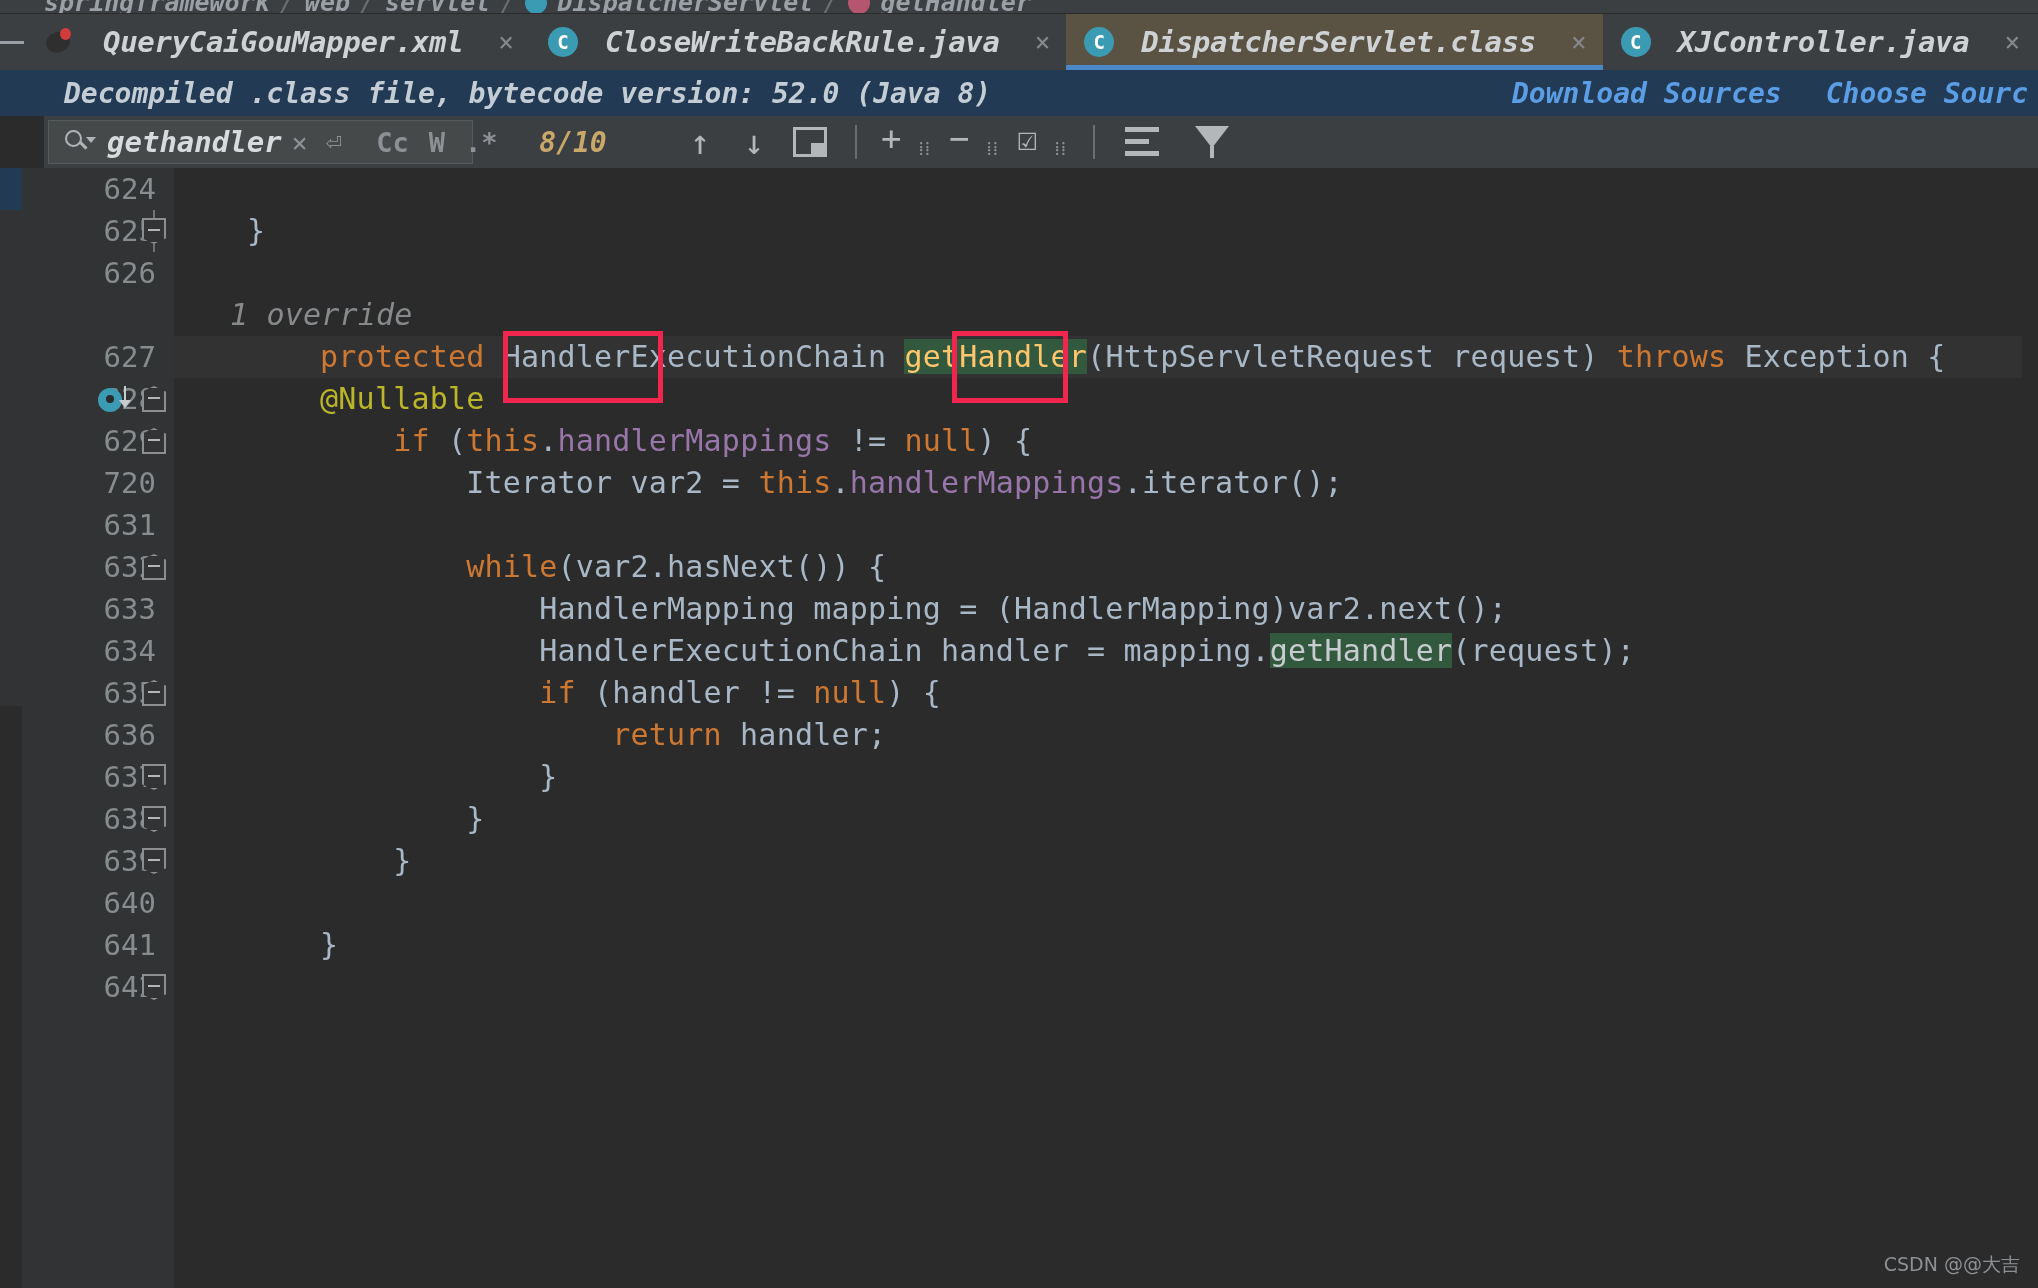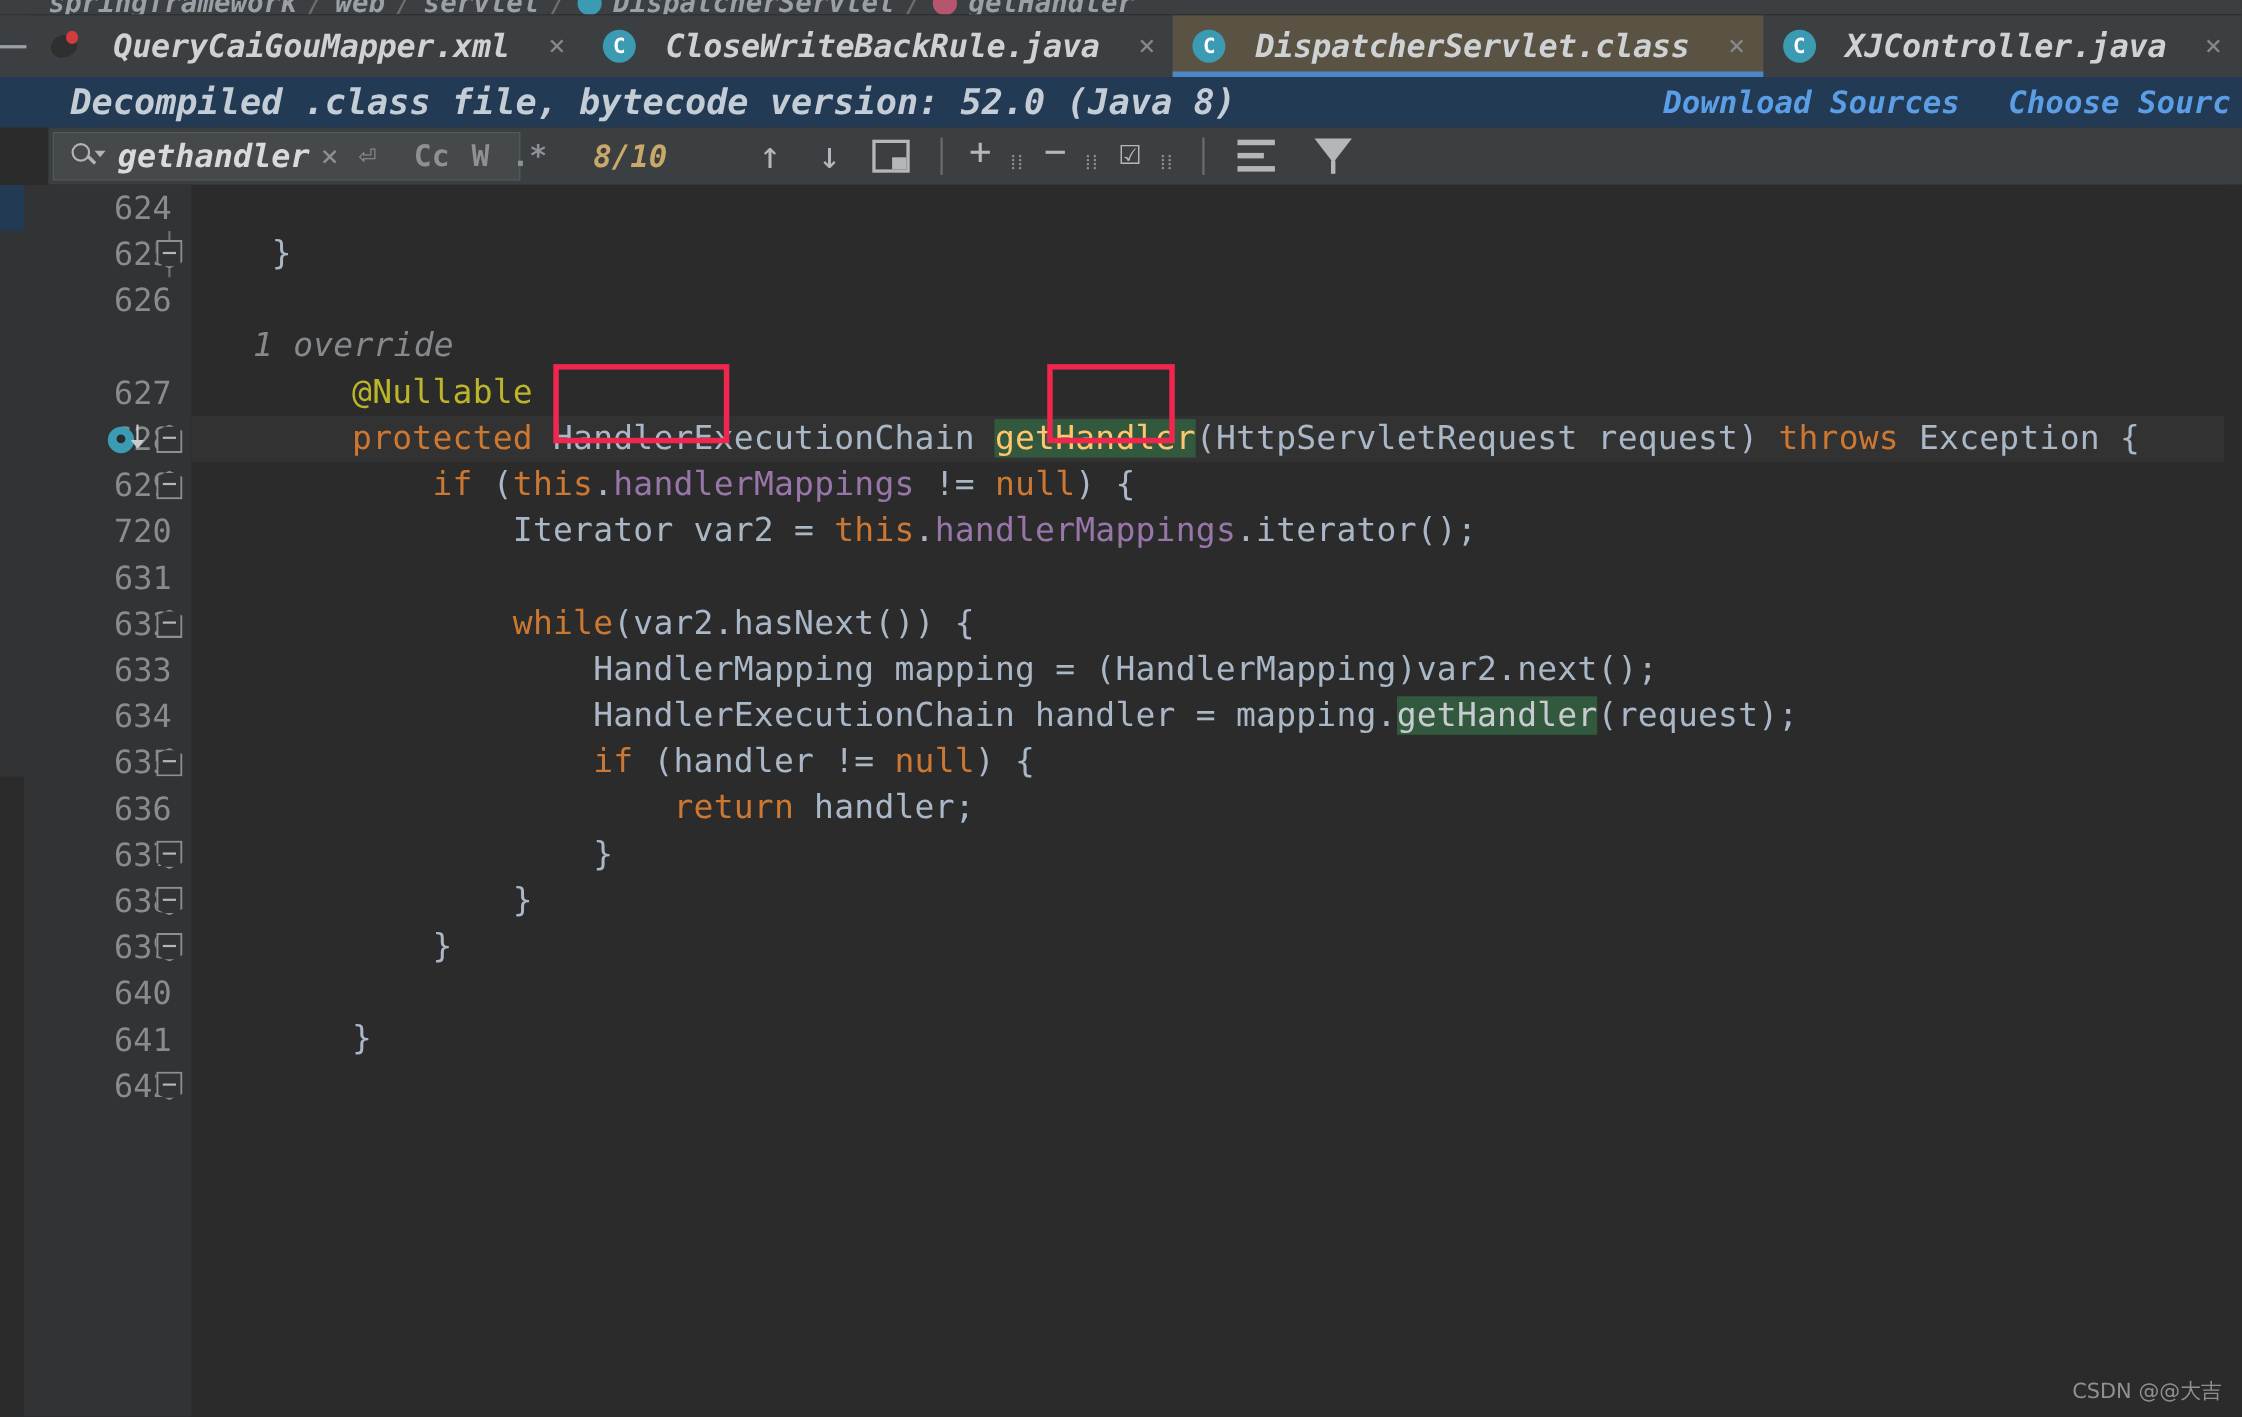--- a/index.html
+++ b/index.html
@@ -89,21 +89,21 @@
   }
 
   
   .notif {
     position: absolute; top: 70px; left: 0; width: 2038px; height: 46px;
     background: #223a54;
     display: flex; align-items: center;
   }
   .notif-gutter { width: 44px; height: 46px; background: #223a54; }
   .notif-text {
-    font-size: 32px; font-weight: bold; font-style: italic;
+    font-size: 28px; font-weight: bold; font-style: italic;
     color: #c4cdd6; margin-left: 20px; white-space: nowrap;
   }
   .notif-actions {
     margin-left: auto; display: flex; gap: 44px;
     padding-right: 10px;
   }
   .notif-link {
     font-size: 28px; font-weight: bold; font-style: italic;
     color: #5b9ee6; white-space: nowrap; cursor: pointer;
   }
@@ -504,22 +504,22 @@
         <span class="lineno">642</span>
         <span class="fold-marker bottom"></span>
       </div>
   </div>
 
   <div class="code-area">
     <div class="row"></div>
     <div class="row"><span class="pun">    }</span></div>
     <div class="row"></div>
     <div class="row"><span class="gray-hint" style="margin-left:56px;">1 override</span></div>
+    <div class="row current"><span class="kw">        protected </span><span class="typ">HandlerExecutionChain </span><span class="hl-sel">getHandler</span><span class="pun">(</span><span class="typ">HttpServletRequest </span><span class="pun">request) </span><span class="kw">throws </span><span class="typ">Exception </span><span class="pun">{</span></div>
     <div class="row"><span class="ann">        @Nullable</span></div>
-    <div class="row current"><span class="kw">        protected </span><span class="typ">HandlerExecutionChain </span><span class="hl-sel">getHandler</span><span class="pun">(</span><span class="typ">HttpServletRequest </span><span class="pun">request) </span><span class="kw">throws </span><span class="typ">Exception </span><span class="pun">{</span></div>
     <div class="row"><span class="kw">            if </span><span class="pun">(</span><span class="kw">this</span><span class="pun">.</span><span class="fld">handlerMappings</span><span class="pun"> != </span><span class="kw">null</span><span class="pun">) {</span></div>
     <div class="row"><span class="typ">                Iterator var2 = </span><span class="kw">this</span><span class="pun">.</span><span class="fld">handlerMappings</span><span class="pun">.iterator();</span></div>
     <div class="row"></div>
     <div class="row"><span class="kw">                while</span><span class="pun">(var2.hasNext()) {</span></div>
     <div class="row"><span class="typ">                    HandlerMapping mapping = (HandlerMapping)var2.next();</span></div>
     <div class="row"><span class="typ">                    HandlerExecutionChain handler = mapping.</span><span class="hl-sel2">getHandler</span><span class="pun">(request);</span></div>
     <div class="row"><span class="kw">                    if </span><span class="pun">(handler != </span><span class="kw">null</span><span class="pun">) {</span></div>
     <div class="row"><span class="kw">                        return </span><span class="pun">handler;</span></div>
     <div class="row"><span class="pun">                    }</span></div>
     <div class="row"><span class="pun">                }</span></div>

